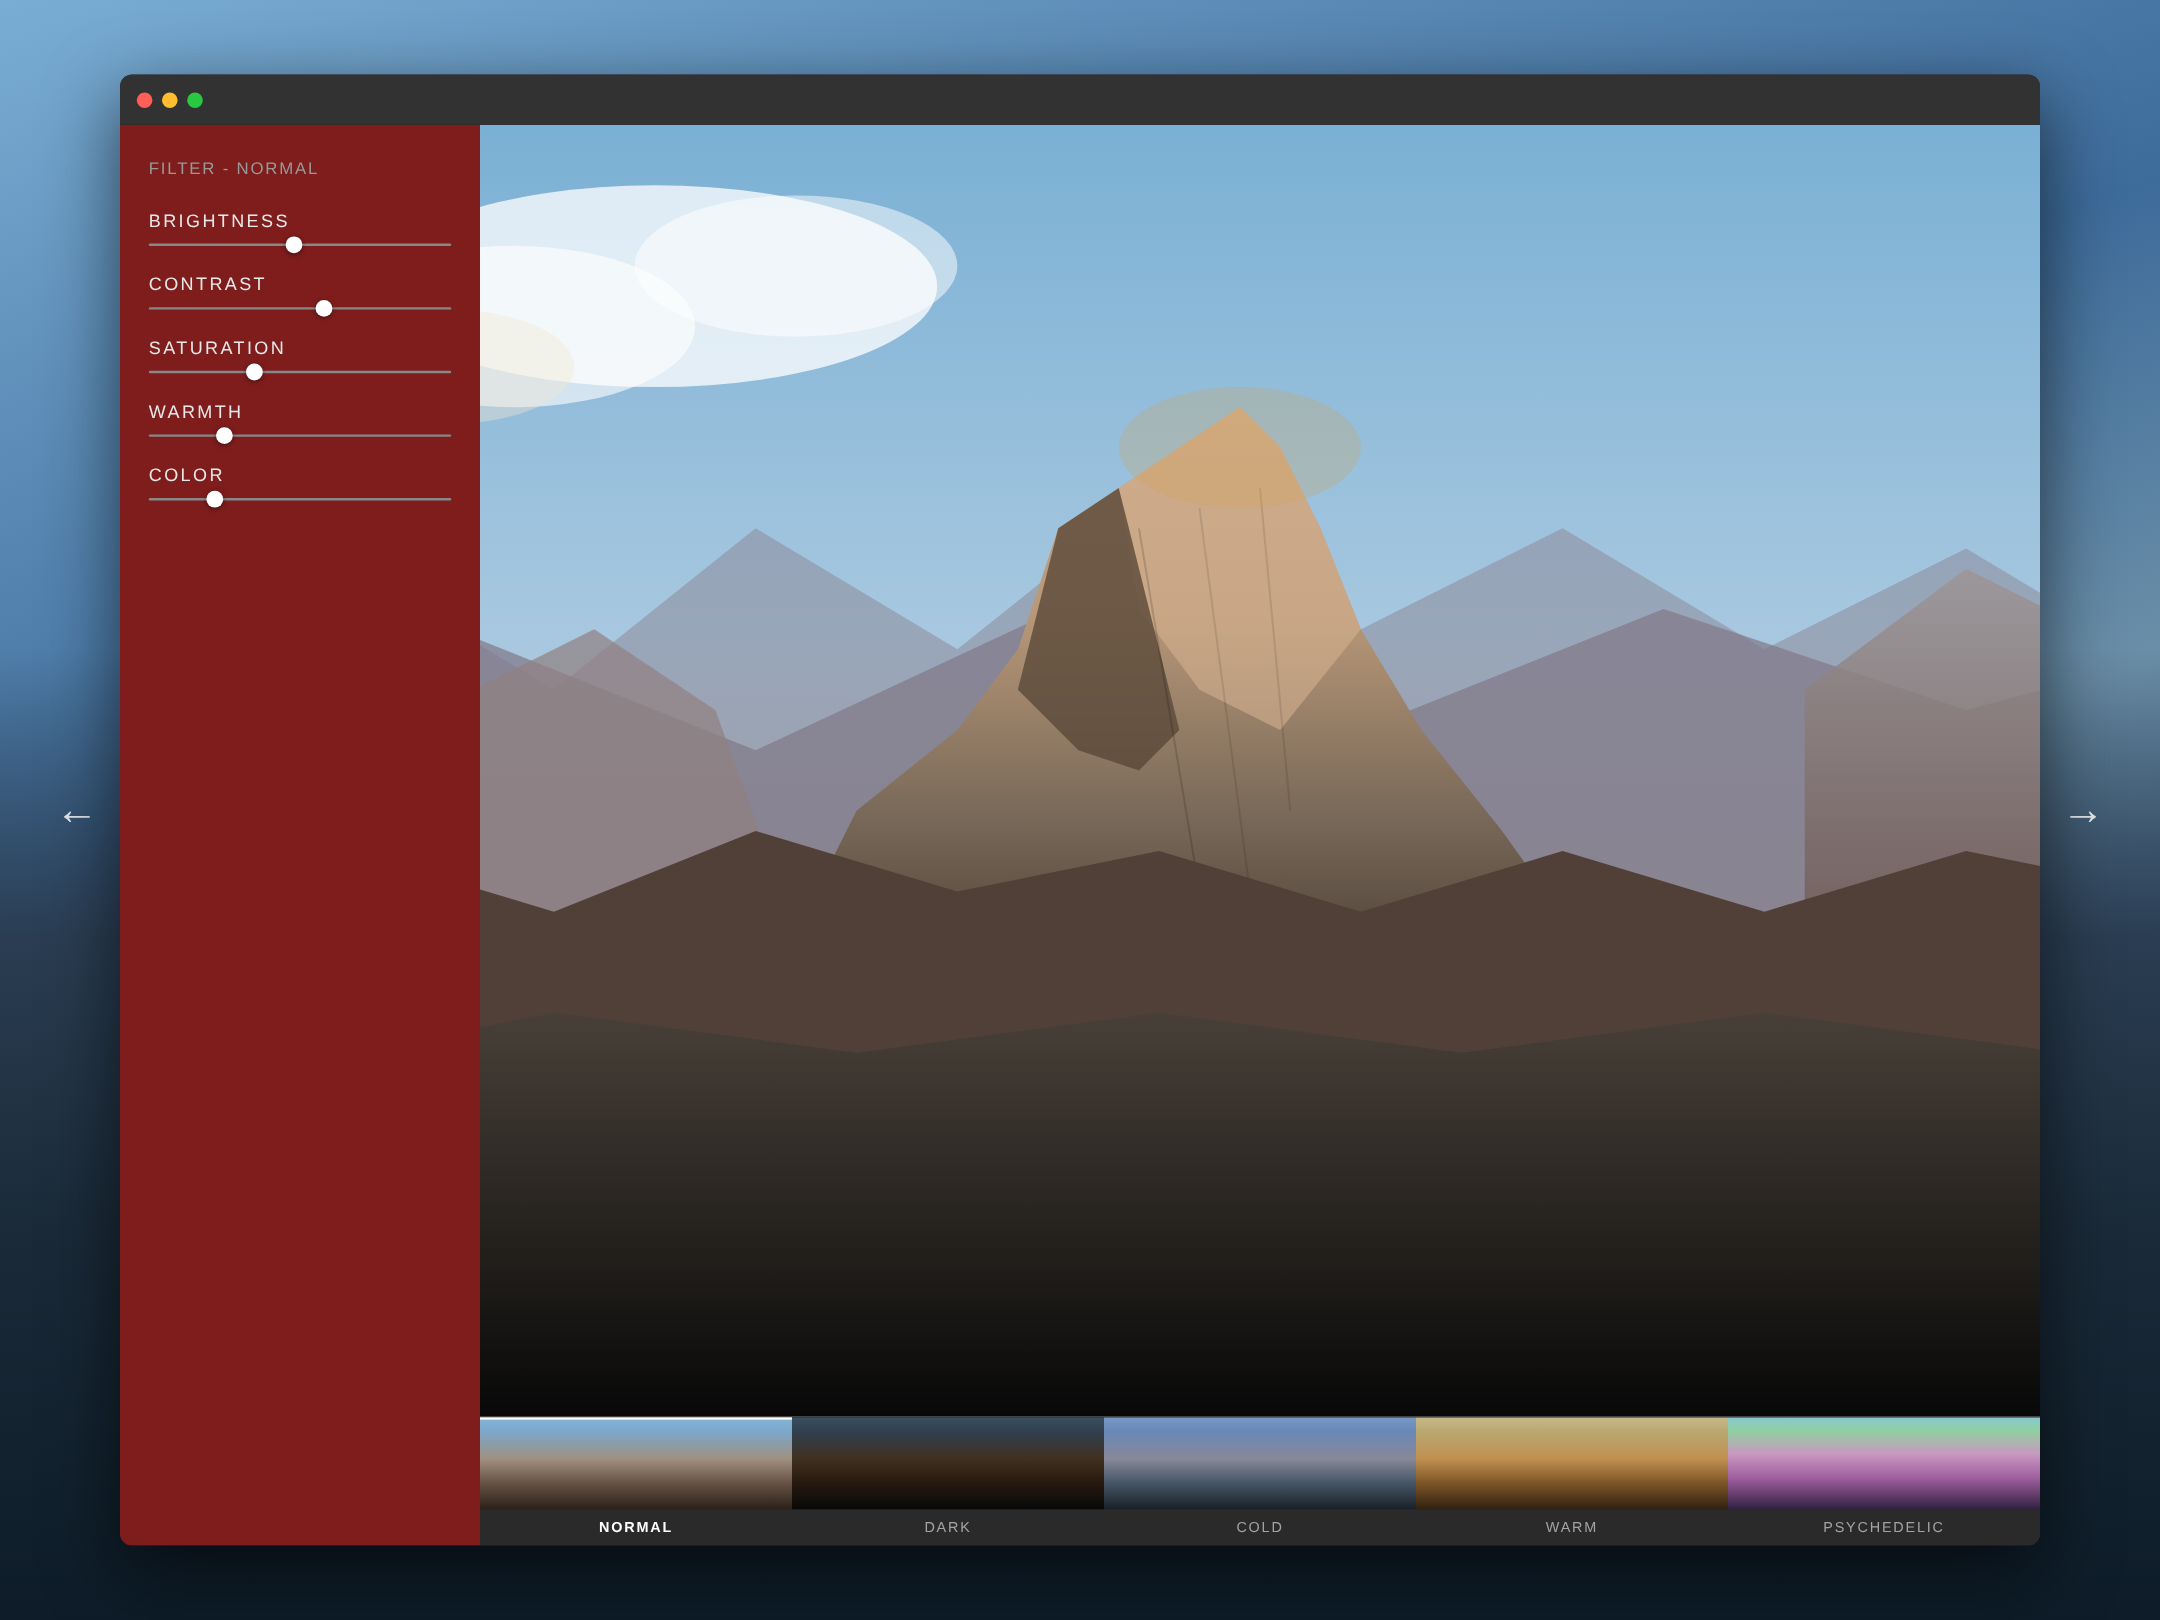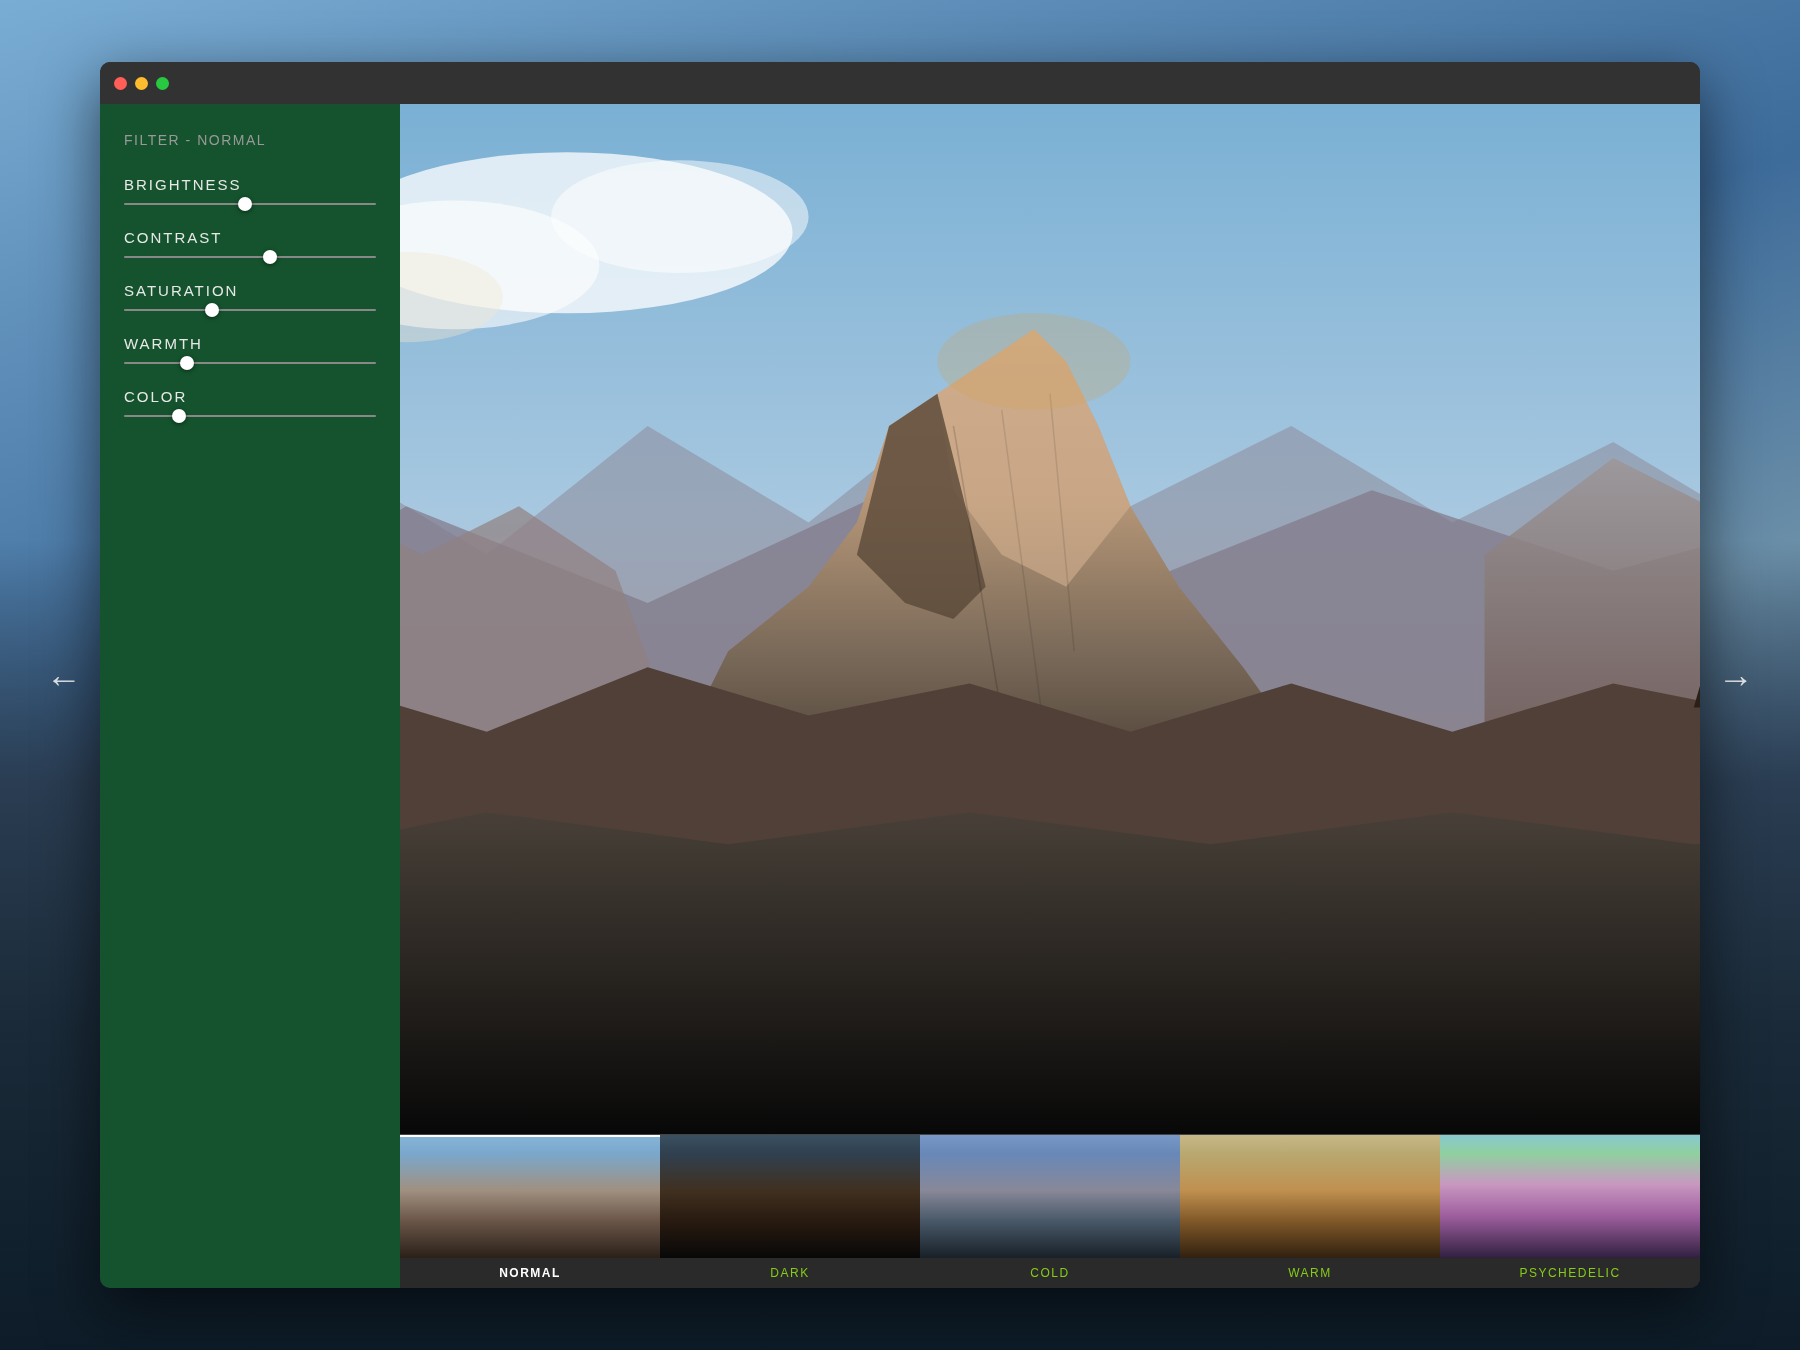--- a/index.html
+++ b/index.html
@@ -72,21 +72,21 @@
 
     .window-body {
       display: flex;
       flex: 1;
       overflow: hidden;
     }
 
     
     .sidebar {
       width: 300px;
-      background: #14532d;
+      background: #7f1d1d;
       padding: 28px 24px;
       flex-shrink: 0;
       display: flex;
       flex-direction: column;
       gap: 0;
     }
 
     .filter-label {
       color: #999;
       font-size: 14px;
@@ -165,21 +165,21 @@
       align-items: center;
       justify-content: center;
       font-weight: 200;
     }
 
     .nav-arrow.left { left: -260px; }
     .nav-arrow.right { right: -60px; }
 
     
     .filter-strip {
-      height: 154px;
+      height: 108px;
       background: #2a2a2a;
       display: flex;
       align-items: stretch;
       border-top: 1px solid #444;
       flex-shrink: 0;
     }
 
     .filter-thumb {
       flex: 1;
       display: flex;
@@ -199,21 +199,21 @@
       width: 100%;
       height: 100%;
       background: linear-gradient(180deg, #87b5d8 0%, #6a9ec4 15%, #a09080 50%, #6a5548 70%, #2a2018 100%);
     }
 
     .filter-thumb-label {
       height: 30px;
       display: flex;
       align-items: center;
       justify-content: center;
-      color: #84cc16;
+      color: #a3a3a3;
       font-size: 12px;
       letter-spacing: 1.5px;
       text-transform: uppercase;
       background: #2a2a2a;
       font-weight: 400;
     }
 
     .filter-thumb.active .filter-thumb-label {
       color: #fff;
       font-weight: 700;

